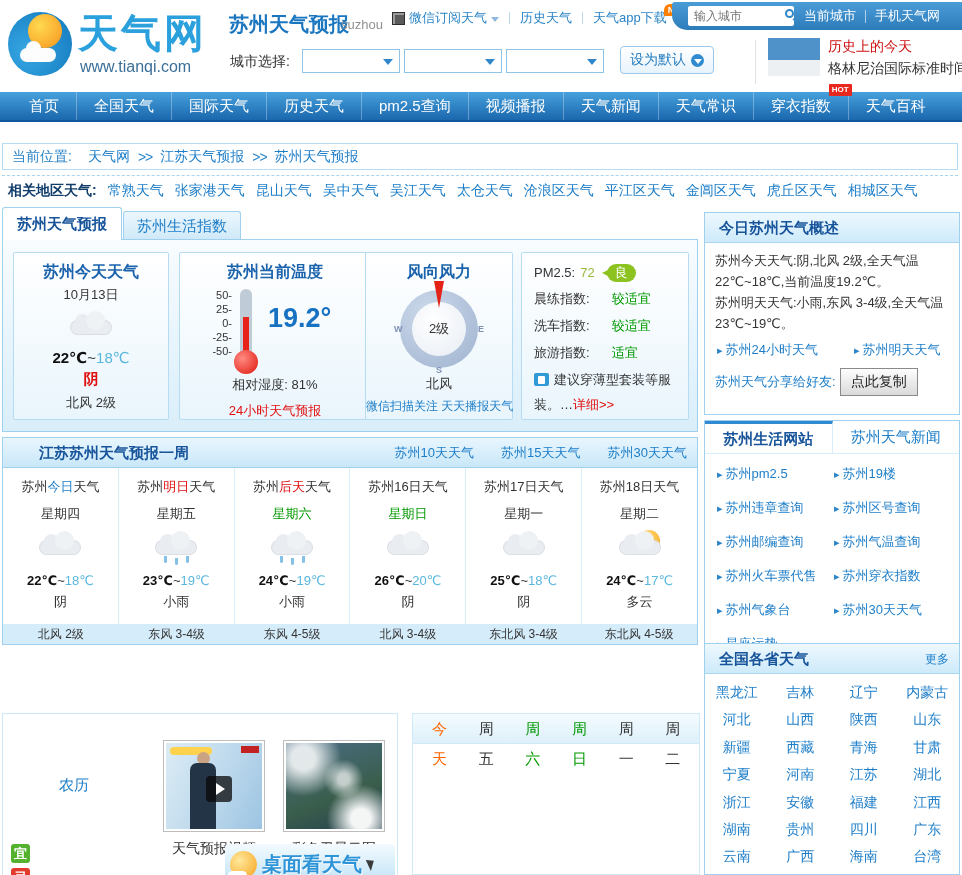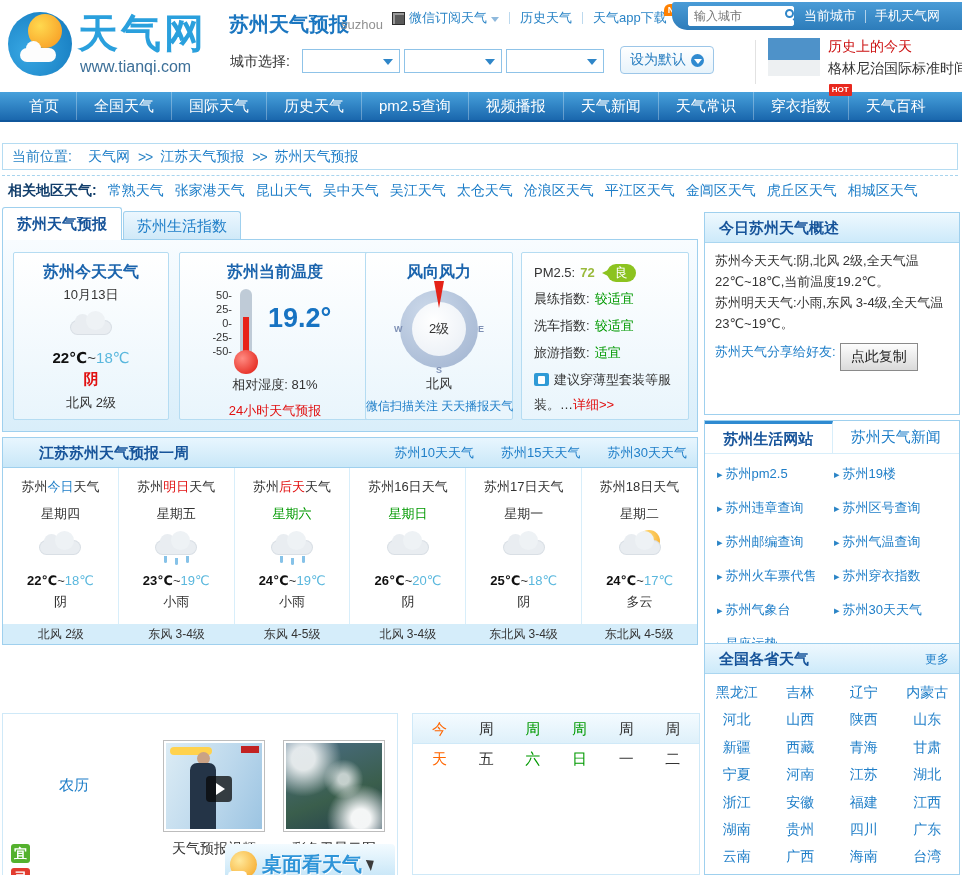--- a/index.html
+++ b/index.html
@@ -99,25 +99,25 @@
   .compass{position:relative;width:86px;height:86px;margin:3px auto 0}
   .ring{position:absolute;left:4px;top:4px;width:78px;height:78px;border-radius:50%;background:radial-gradient(circle at 35% 30%,#ccd9ea,#9fb2cf)}
   .dial{position:absolute;left:16px;top:16px;width:54px;height:54px;border-radius:50%;background:radial-gradient(circle at 40% 35%,#ffffff,#e7edf4);line-height:54px;font-size:13px;color:#333}
   .needle{position:absolute;left:38px;top:-5px;width:0;height:0;border-left:5px solid transparent;border-right:5px solid transparent;border-top:27px solid #e42318;z-index:2}
   .cdir{position:absolute;font-size:9px;font-weight:bold;color:#7e90b5}
   .cdir.w{left:-2px;top:38px}.cdir.e{right:-2px;top:38px}.cdir.s{left:40px;bottom:-3px}
   .wind-dir{margin-top:3px;font-size:13px;color:#333}
   .wechat-follow{display:inline-block;margin-top:5px;font-size:12px;color:#1e7ec8;white-space:nowrap}
   .card4{left:518px;width:168px;text-align:left;padding:8px 8px 0 12px}
   .pmrow{line-height:24px;font-size:13px;color:#333}
-  .pmv{color:#9aba3c;font-weight:bold;margin-left:5px}
+  .pmv{color:#9aba3c;font-weight:normal;margin-left:5px}
   .grade{display:inline-block;margin-left:12px;background:#8cc320;color:#fff;padding:0 8px;border-radius:9px;height:18px;line-height:18px;position:relative;font-size:13px}
   .grade::before{content:"";position:absolute;left:-5px;top:6px;border-top:3px solid transparent;border-bottom:3px solid transparent;border-right:6px solid #8cc320}
   .irow{line-height:27px;font-size:13px;color:#333}
-  .ival{color:#009900;margin-left:5px}
+  .ival{color:#009900;margin-left:22px}
   .dress{line-height:25px;font-size:13px;color:#333;margin-top:1px}
   .shirt{display:inline-block;vertical-align:-2px;width:15px;height:13px;background:#2f9ad6;border-radius:2px;margin-right:5px;position:relative}
   .shirt::after{content:"";position:absolute;left:4px;top:3px;width:7px;height:8px;background:#fff;border-radius:1px}
   .detail-link{color:#e11010}
 
   
   .wicon{position:relative;width:56px;height:32px;margin:0 auto}
   .wicon .sun{display:none;position:absolute;right:8px;top:-2px;width:22px;height:22px;border-radius:50%;background:radial-gradient(circle at 35% 35%,#ffe588,#f6a21d)}
   .wicon.c-partly .sun{display:block}
   .wicon .cl{position:absolute;left:8px;top:9px;width:40px;height:13px;background:#e9edf1;border-radius:10px;box-shadow:0 0 0 1px #d9dfe5}
@@ -150,21 +150,21 @@
   .wk-wind span{flex:1;text-align:center;line-height:20px;font-size:12px;color:#333}
 
   
   .sd-box{position:absolute;left:704px;width:256px;border:1px solid #9fd0ee;background:#fff}
   .sd-hd{position:relative;height:30px;line-height:30px;background:linear-gradient(#eef8fe,#cdeafa);border-bottom:1px solid #aad6f0;font-size:15px;font-weight:bold;color:#17549a;padding-left:14px}
   #overview-box{top:212px;height:203px}
   .ov-body{padding:7px 10px 0;font-size:13px;color:#333;line-height:21px}
   .ov-links{display:flex;gap:36px;padding:7px 0 0 12px;font-size:13px}
   .arrow-link{color:#1e7ec8;white-space:nowrap}
   .arrow-link::before{content:"▸";color:#2a84c6;margin-right:3px;font-size:11px}
-  .ov-share{display:flex;align-items:flex-start;gap:4px;padding:9px 0 0 10px;font-size:13px;color:#1e7ec8}
+  .ov-share{display:flex;align-items:center;gap:4px;padding:9px 0 0 10px;font-size:13px;color:#1e7ec8}
   .copy-btn{border:1px solid #8a8a8a;background:linear-gradient(#fdfdfd,#dadada);font-size:14px;color:#222;padding:4px 10px;cursor:pointer;font-family:inherit}
   #life-box{top:420px;height:284px}
   .life-tabs{display:flex;height:33px;border-bottom:1px solid #d8eefa}
   .life-tab-active{flex:1;text-align:center;line-height:29px;border-top:3px solid #2f8ad1;font-weight:bold;color:#17549a;font-size:15px;background:#fff;border-right:1px solid #d8eefa;cursor:pointer}
   .life-tab{flex:1;text-align:center;line-height:32px;color:#1e7ec8;font-size:15px;cursor:pointer}
   .life-links{padding:5px 0 0 12px}
   .life-links .arrow-link{display:inline-block;width:117px;line-height:30px;font-size:13px;overflow:hidden;white-space:nowrap}
   #province-box{top:643px;height:232px}
   .more-link{position:absolute;right:10px;top:0;font-size:12px;font-weight:normal;color:#1e7ec8}
   .prov-grid{padding-top:5px}
@@ -527,20 +527,25 @@
         <span>东北风 4-5级</span>
       </div>
   </div>
 
   <div class="sd-box" id="overview-box">
     <div class="sd-hd">今日苏州天气概述</div>
     <div class="ov-body">
       <div>苏州今天天气:阴,北风 2级,全天气温22℃~18℃,当前温度19.2℃。</div>
       <div>苏州明天天气:小雨,东风 3-4级,全天气温23℃~19℃。</div>
     </div>
+    <div class="ov-links">
+
+    <a class="arrow-link">苏州24小时天气</a>
+        <a class="arrow-link">苏州明天天气</a>
+      </div>
     <div class="ov-share">
       <span>苏州天气分享给好友:</span>
       <button class="copy-btn">点此复制</button>
     </div>
   </div>
 
   <div class="sd-box" id="life-box">
     <div class="life-tabs">
       <div class="life-tab-active">苏州生活网站</div>
       <div class="life-tab">苏州天气新闻</div>

